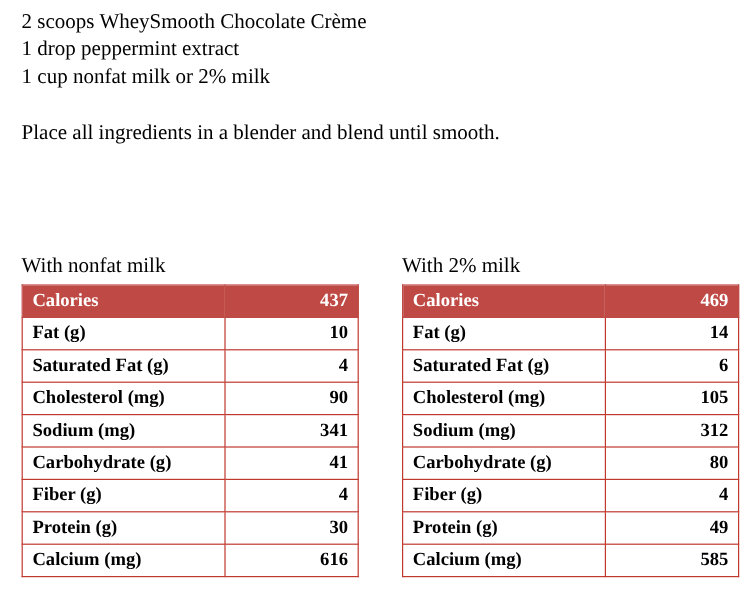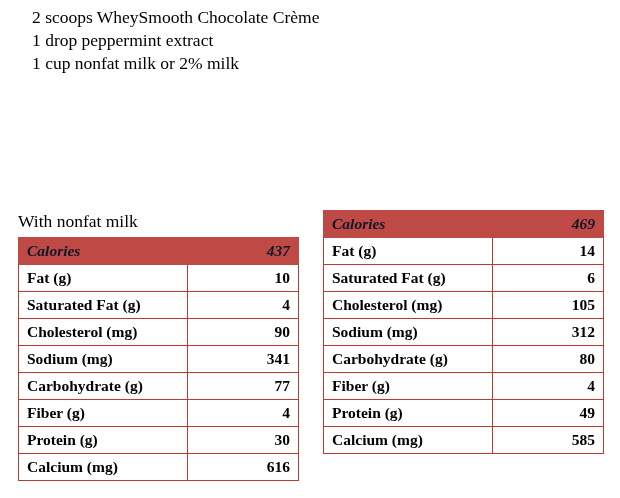--- a/index.html
+++ b/index.html
@@ -12,21 +12,21 @@
     background: #ffffff;
     font-family: "Liberation Serif", serif;
     color: #000000;
     overflow: hidden;
   }
   .page {
     position: relative;
     width: 620px;
     height: 498px;
     box-sizing: border-box;
-    padding: 6px 14px 0 32px;
+    padding: 6px 14px 0 18px;
   }
   .ingredients {
     margin: 0;
     padding: 0;
     list-style: none;
   }
   .ingredients li {
     font-size: 17.5px;
     line-height: 23px;
     white-space: nowrap;
@@ -43,21 +43,21 @@
     font-size: 17.5px;
     line-height: 23px;
     white-space: nowrap;
   }
   .tables {
     position: absolute;
     left: 18px;
     top: 210px;
     width: 586px;
     display: flex;
-    gap: 24px;
+    gap: 36px;
   }
   .table-block {
     width: 281px;
   }
   .table-caption {
     font-size: 17.5px;
     line-height: 22px;
     margin-bottom: 5px;
     white-space: nowrap;
   }
@@ -79,40 +79,40 @@
     text-align: left;
     width: 62%;
   }
   table.nutrition td.value {
     text-align: right;
     width: 38%;
     padding-left: 10px;
   }
   table.nutrition tr.header td {
     background: #bf4a45;
-    color: #0f172a;
+    color: #ffffff;
     border-color: #bf4a45;
-    font-style: italic;
   }
   table.nutrition tr.header td.label {
     border-right-color: #bf4a45;
   }
 </style>
 </head>
 <body>
 
 <div class="page">
 
   <ul class="ingredients">
     <li>2 scoops WheySmooth Chocolate Crème</li>
     <li>1 drop peppermint extract</li>
     <li>1 cup nonfat milk or 2% milk</li>
   </ul>
 
   <div class="directions">
+    <p>Place all ingredients in a blender and blend until smooth.</p>
   </div>
 
   <div class="tables">
 
     <div class="table-block">
       <div class="table-caption">With nonfat milk</div>
       <table class="nutrition">
         <tbody>
           <tr class="header">
             <td class="label">Calories</td>
@@ -129,39 +129,40 @@
           <tr>
             <td class="label">Cholesterol (mg)</td>
             <td class="value">90</td>
           </tr>
           <tr>
             <td class="label">Sodium (mg)</td>
             <td class="value">341</td>
           </tr>
           <tr>
             <td class="label">Carbohydrate (g)</td>
-            <td class="value">77</td>
+            <td class="value">41</td>
           </tr>
           <tr>
             <td class="label">Fiber (g)</td>
             <td class="value">4</td>
           </tr>
           <tr>
             <td class="label">Protein (g)</td>
             <td class="value">30</td>
           </tr>
           <tr>
             <td class="label">Calcium (mg)</td>
             <td class="value">616</td>
           </tr>
         </tbody>
       </table>
     </div>
 
     <div class="table-block">
+      <div class="table-caption">With 2% milk</div>
       <table class="nutrition">
         <tbody>
           <tr class="header">
             <td class="label">Calories</td>
             <td class="value">469</td>
           </tr>
           <tr>
             <td class="label">Fat (g)</td>
             <td class="value">14</td>
           </tr>

